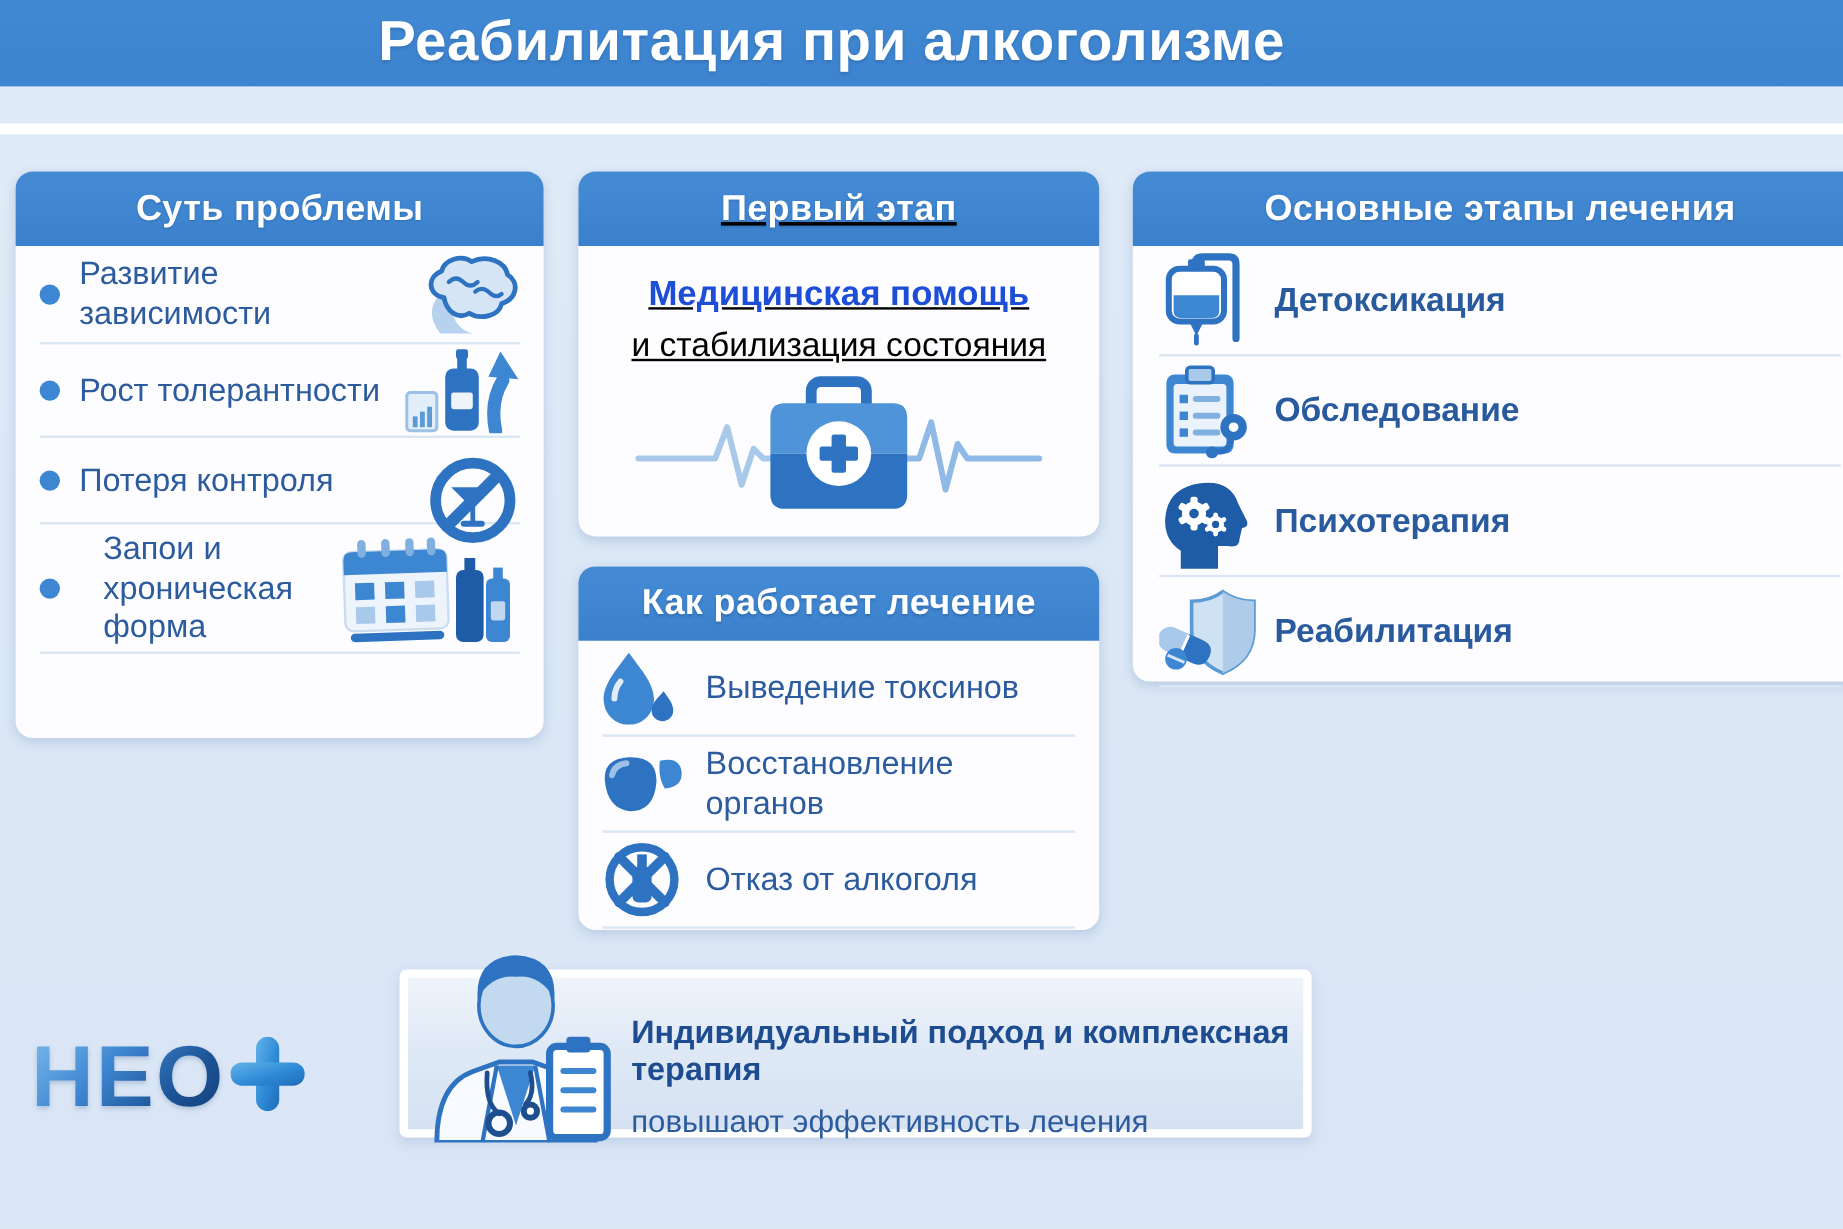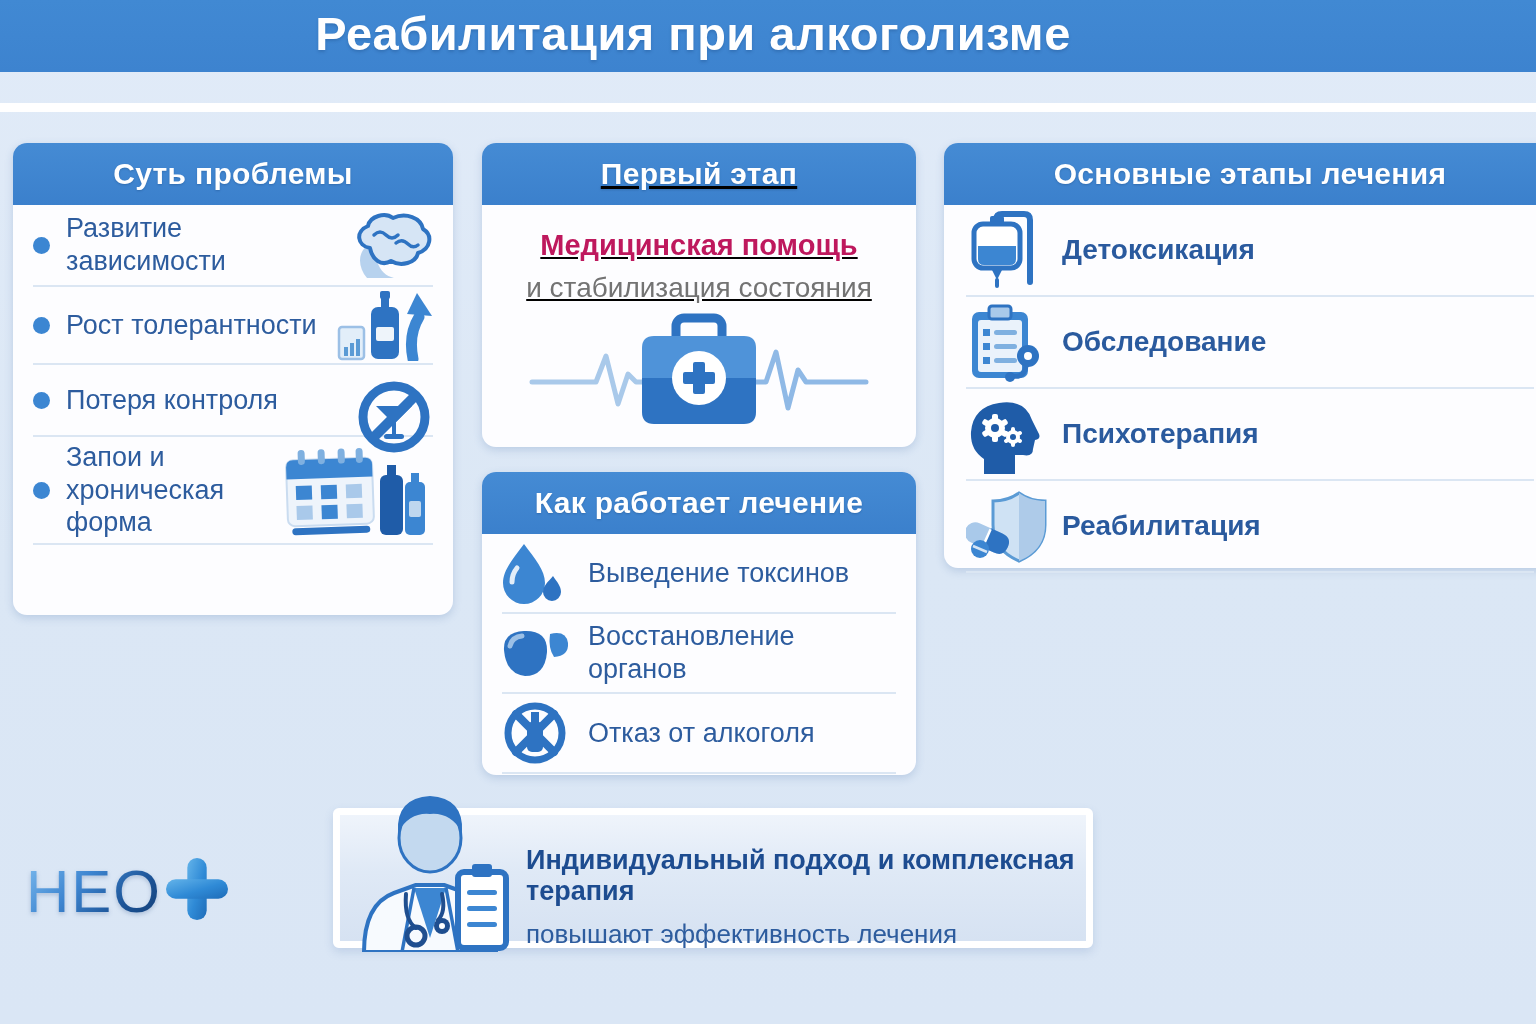--- a/index.html
+++ b/index.html
@@ -34,27 +34,27 @@
 
   .row{display:flex;align-items:center;margin:0 20px;border-bottom:2px solid #dbe6f3;}
   .row:last-child{border-bottom:2px solid #dbe6f3;}
   .row .grow{flex:1;}
   .item-label{color:#2d5c9e;font-size:27px;line-height:1.22;white-space:pre-line;}
   .bullet{width:17px;height:17px;border-radius:50%;background:#3c86d2;margin-right:16px;flex:0 0 auto;}
 
   .problem-card .row1{height:80px;}
   .problem-card .row2{height:76px;}
   .problem-card .row3{height:70px;}
-  .problem-card .row4{height:106px;}
+  .problem-card .row4{height:106px;gap:20px;}
   .icon-slot{flex:0 0 auto;display:flex;align-items:center;justify-content:flex-end;}
 
   
   .stage-a-body{padding-top:24px;text-align:center;}
-  .stage-a-line1{color:#be185d;font-size:29px;font-weight:700;text-align:center;}
-  .stage-a-line2{color:#737373;font-size:28px;margin-top:10px;}
+  .stage-a-line1{color:#1d4ed8;font-size:29px;font-weight:700;text-align:center;}
+  .stage-a-line2{color:#000000;font-size:28px;margin-top:10px;}
   .stage-a-icon{margin-top:8px;display:flex;justify-content:center;}
 
   
   .stage-b-card .row{height:78px;}
   .stage-b-card .row .icon-slot{width:72px;justify-content:flex-start;margin-right:14px;}
   .stages-card .row{height:90px;margin:0 22px;}
   .stages-card .icon-slot{width:86px;justify-content:flex-start;margin-right:10px;}
   .stages-card .item-label{font-weight:700;font-size:28px;color:#2a5a9e;}
 
   
@@ -62,21 +62,21 @@
     border:7px solid #ffffff;border-radius:6px;
     background:linear-gradient(180deg,#eff4fb 0%,#dfe9f6 45%,#d6e2f2 100%);
     box-shadow:0 4px 10px rgba(70,110,170,.18);box-sizing:border-box;}
   .banner-text{position:absolute;left:186px;top:30px;}
   .banner-line1{color:#1d4c90;font-size:27px;font-weight:700;}
   .banner-line2{color:#2d5c9e;font-size:26px;margin-top:12px;}
   .doctor-wrap{position:absolute;left:346px;top:786px;width:168px;height:166px;z-index:5;}
 
   
   .logo{position:absolute;left:26px;top:862px;display:flex;align-items:center;}
-  .logo-text{font-size:60px;font-weight:400;letter-spacing:2px;line-height:1;
+  .logo-text{font-size:72px;font-weight:700;letter-spacing:2px;line-height:1;
     background:linear-gradient(135deg,#7dbbee 0%,#3e86d1 38%,#1c5396 72%,#123d74 100%);
     -webkit-background-clip:text;background-clip:text;color:transparent;
     filter:drop-shadow(0 2px 2px rgba(30,70,130,.25));}
   .logo-plus{margin-left:4px;margin-top:-6px;}
 
   svg{display:block;}
 </style>
 </head>
 <body>
 

